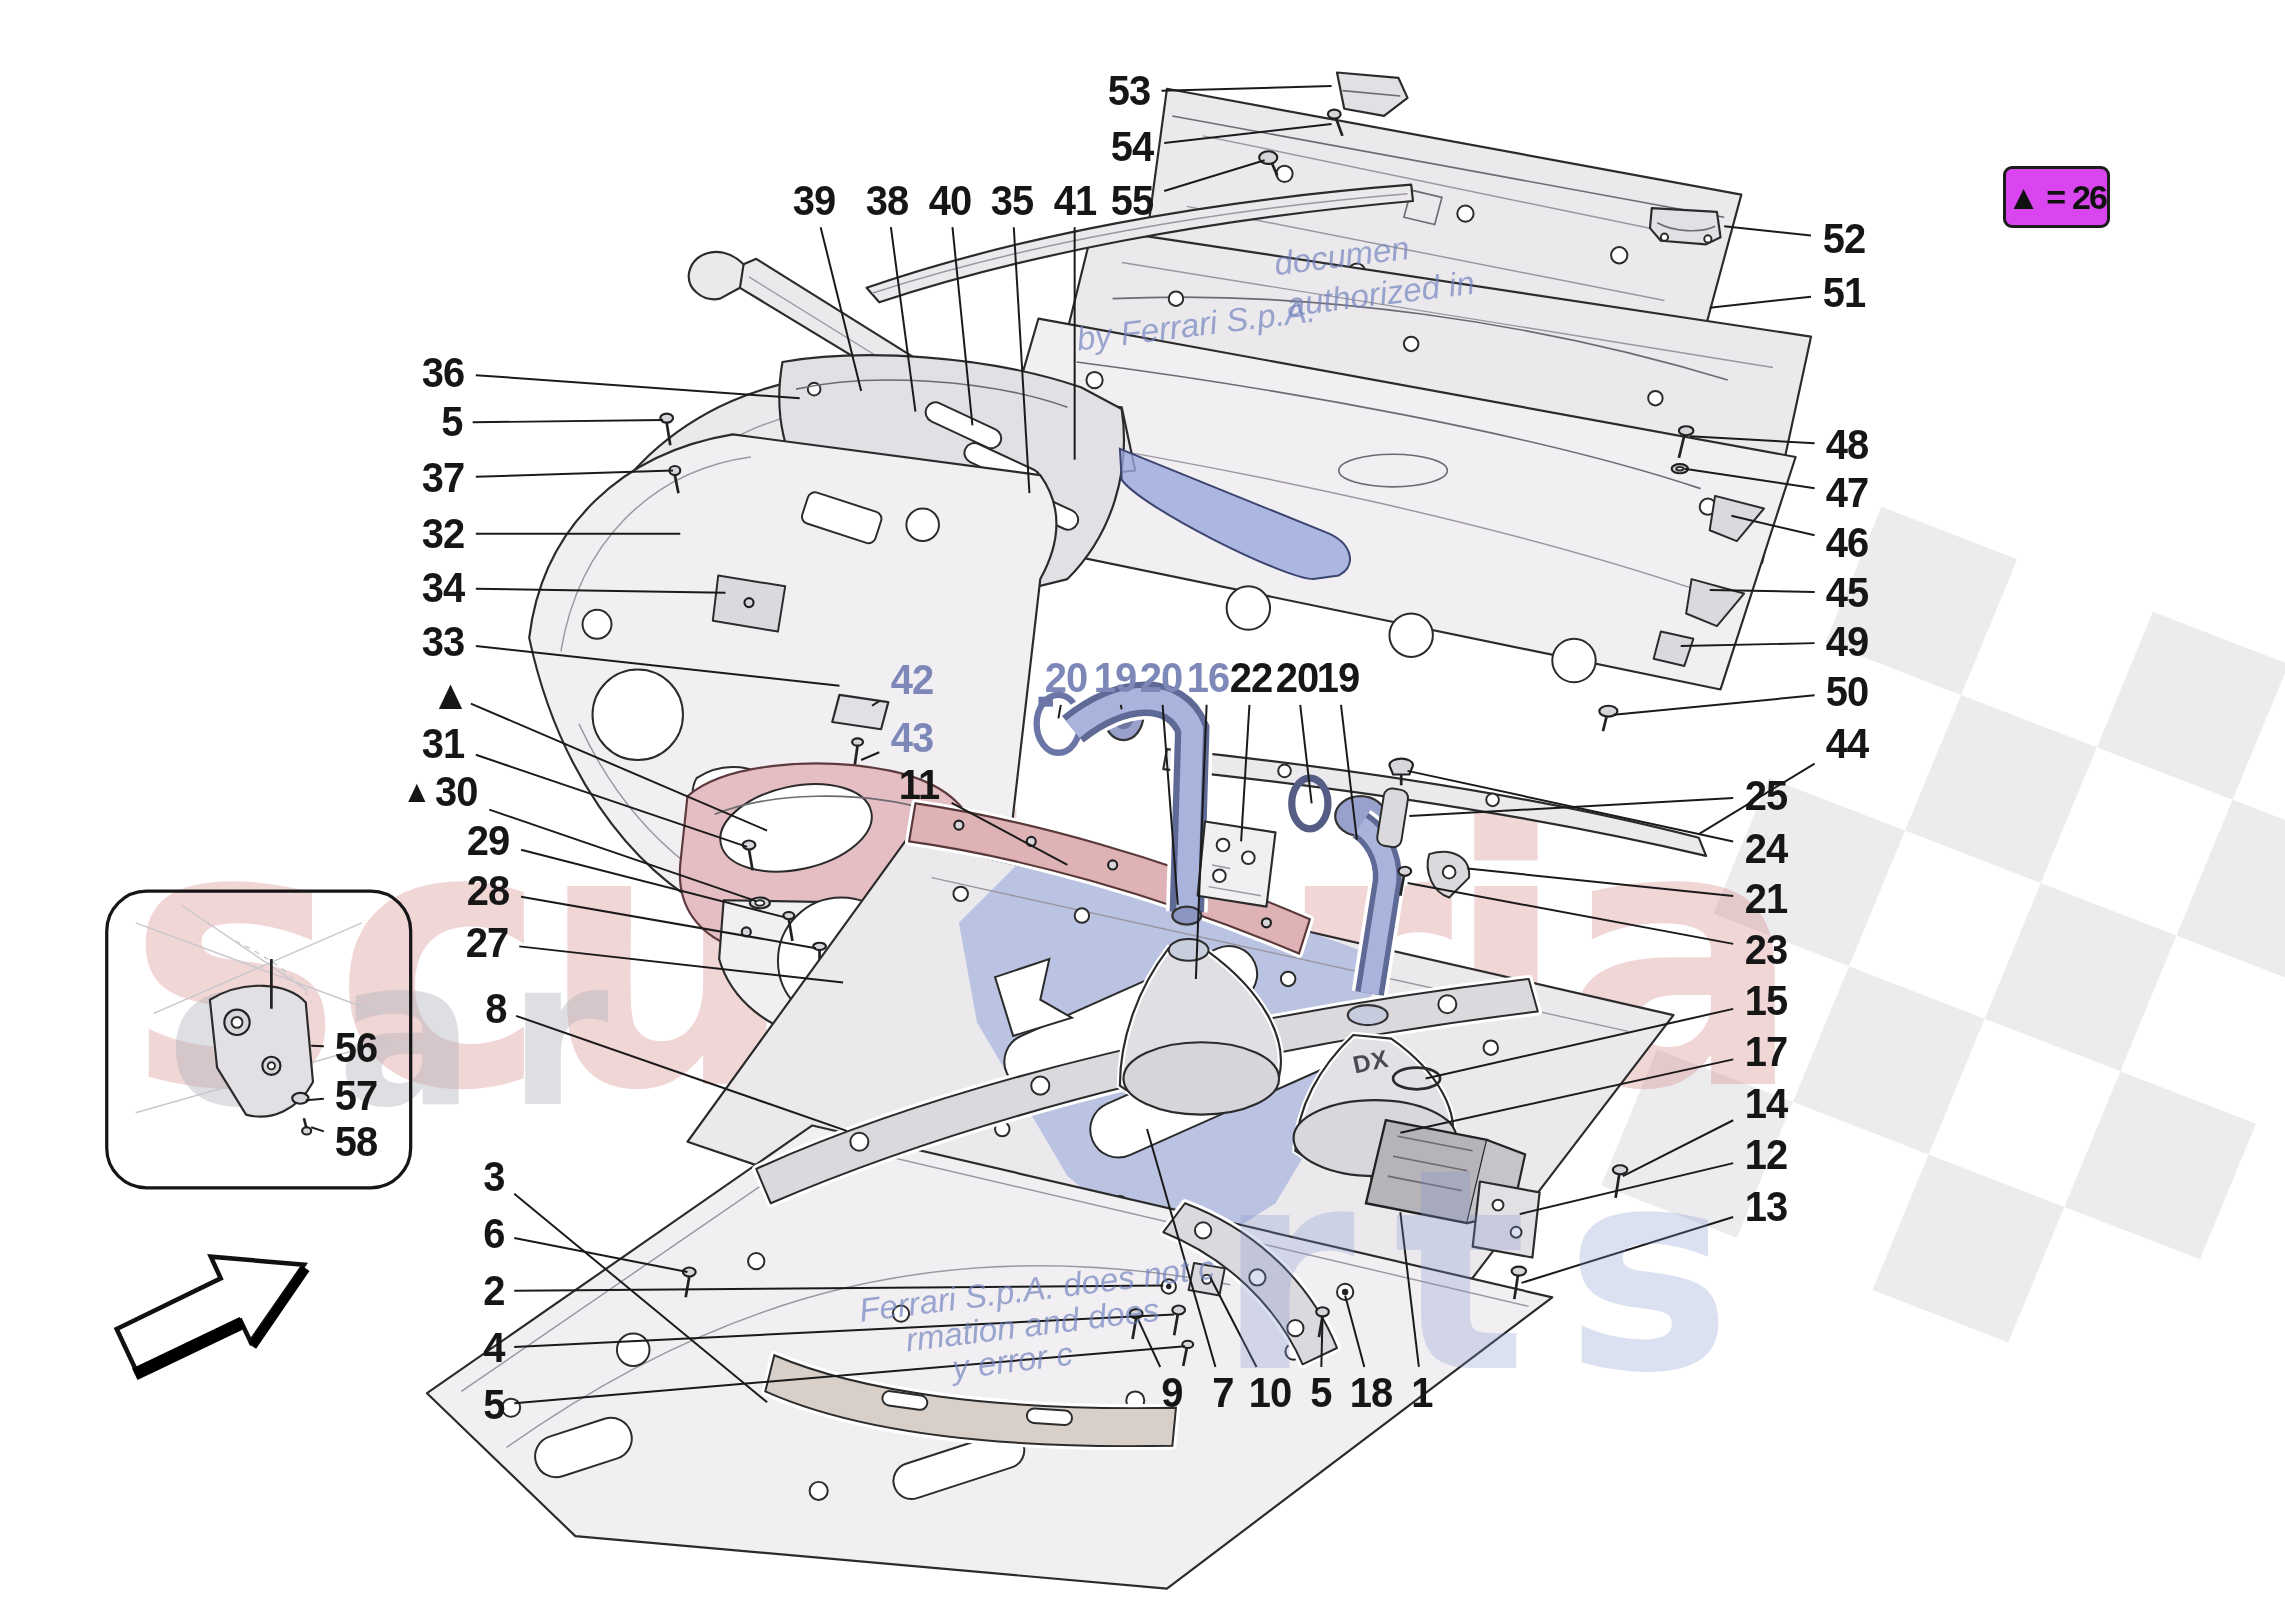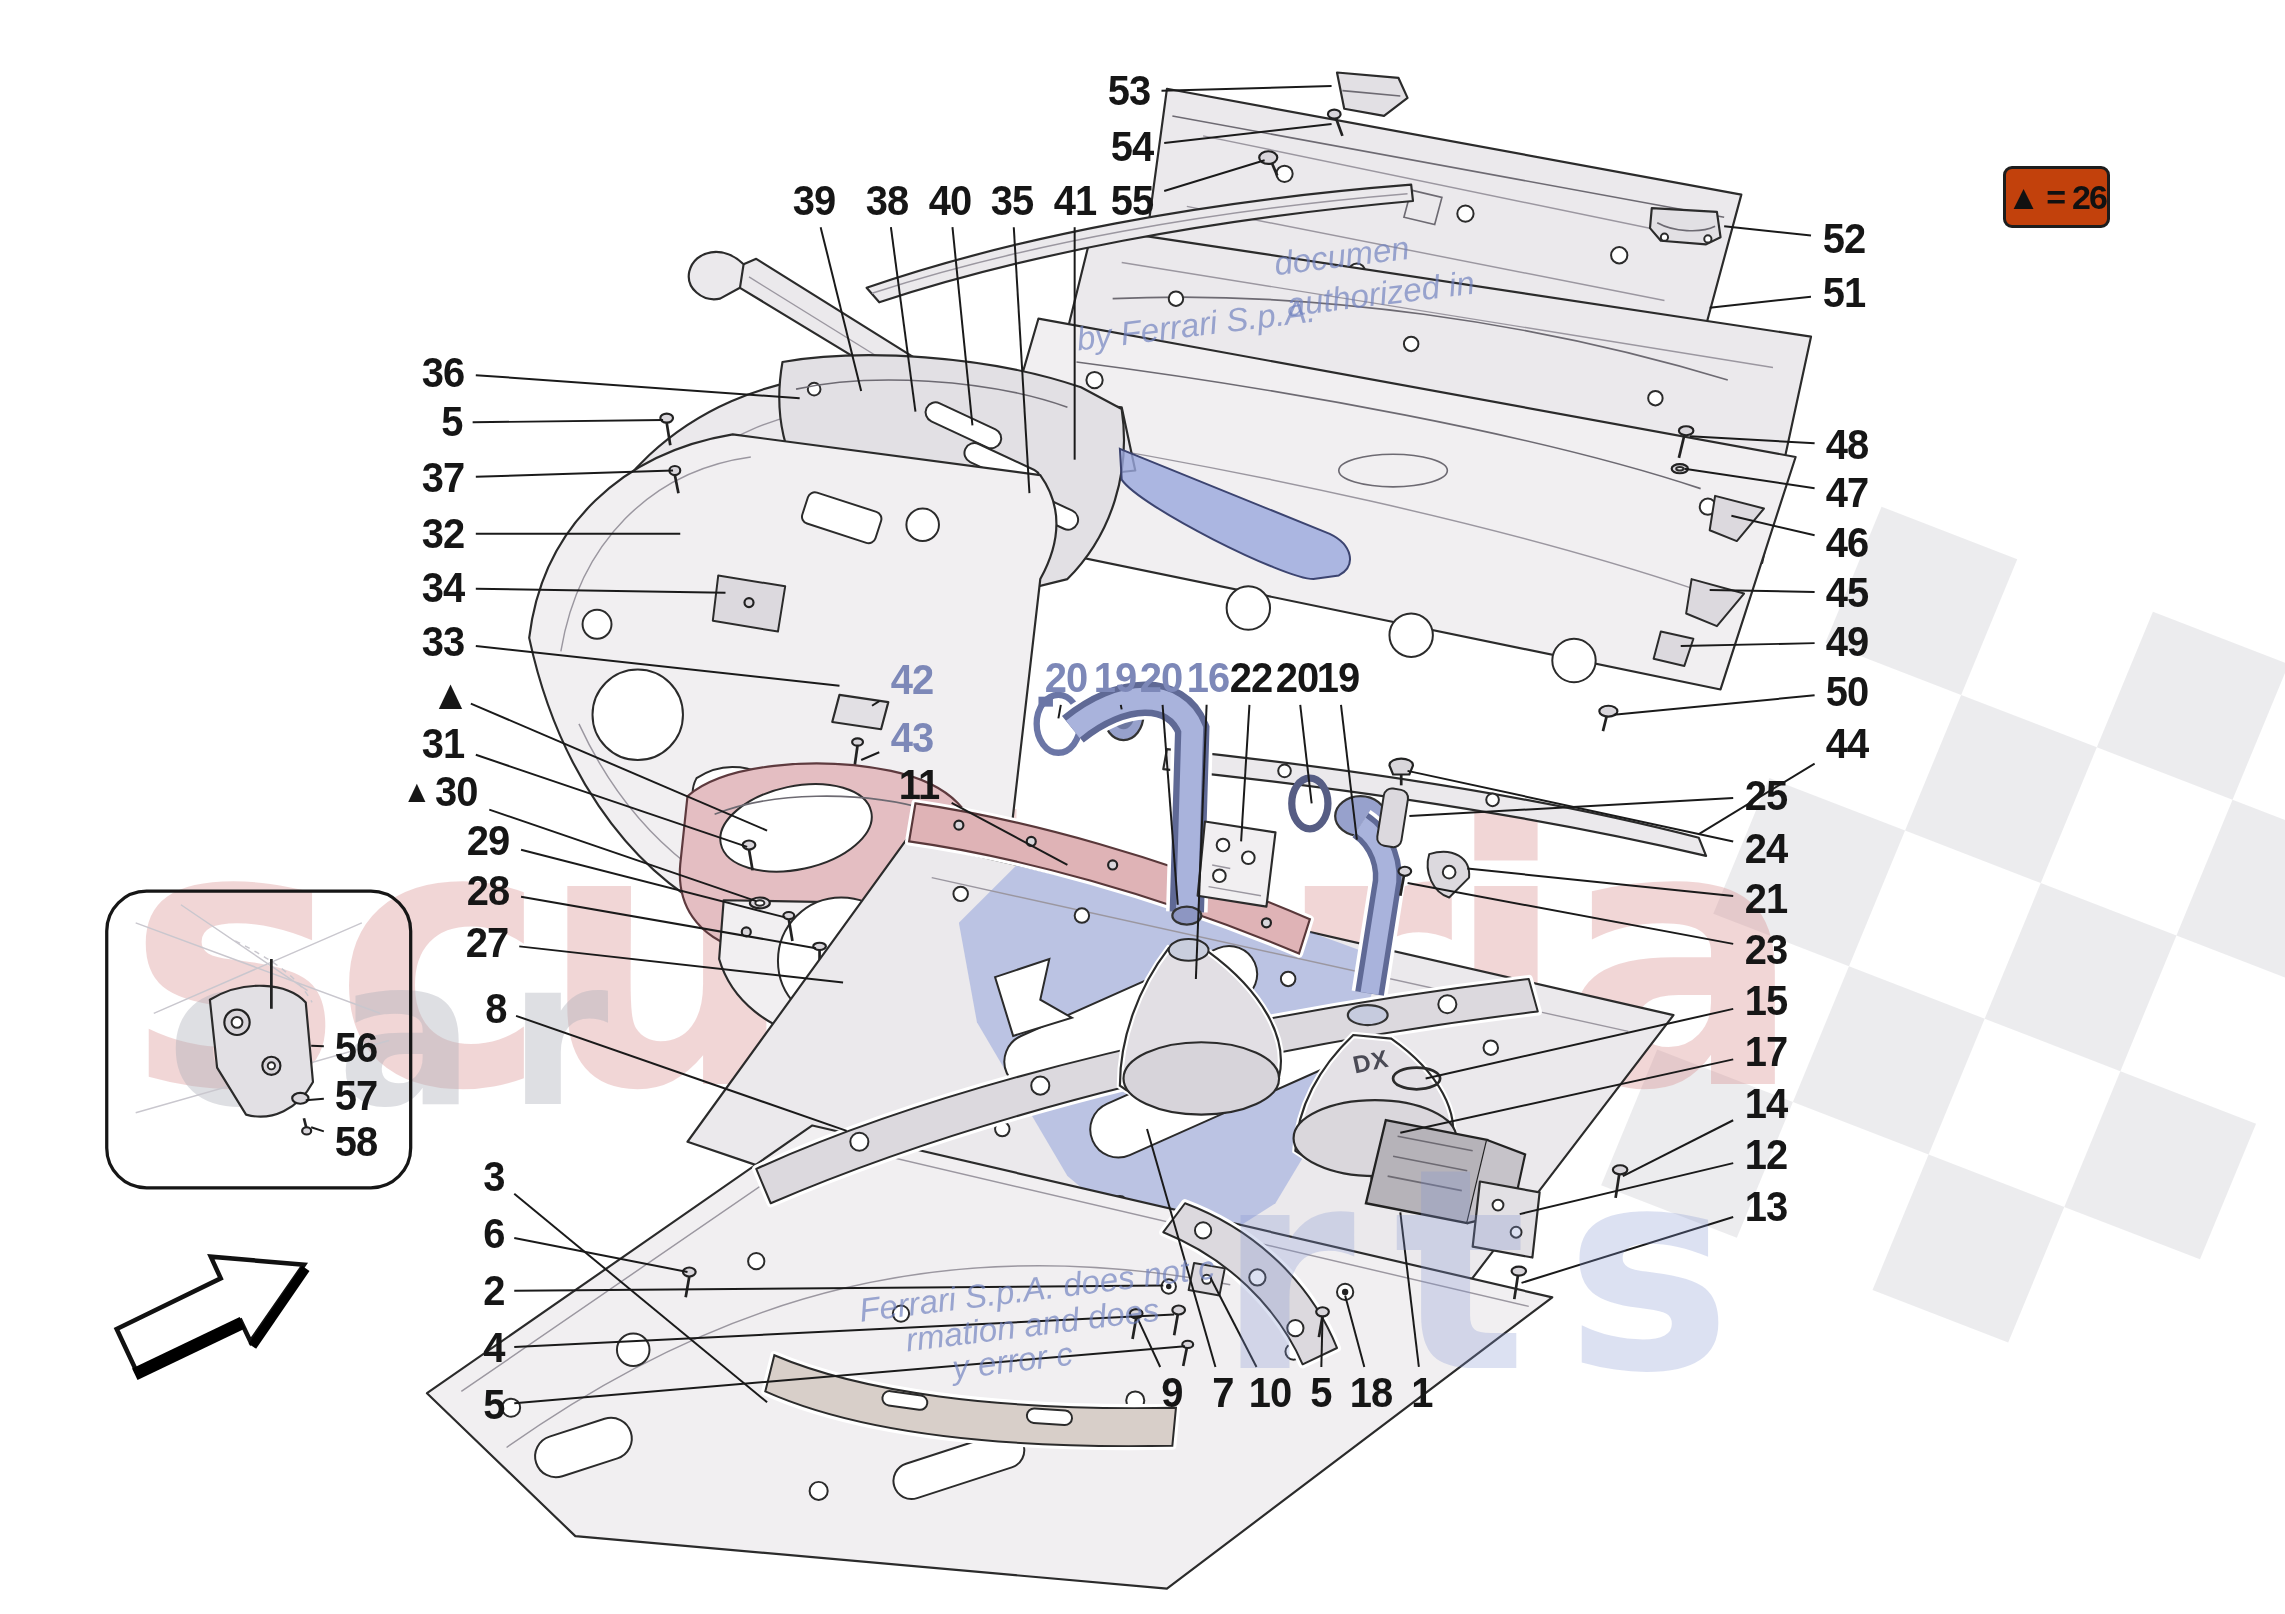--- a/index.html
+++ b/index.html
@@ -23,21 +23,21 @@
   .bluep{fill:#9aa8dd;fill-opacity:.8;stroke:#3c4470;stroke-width:2.2;}
   .ghost{stroke:#c9c7ce;stroke-width:1.6;fill:none;}
   .leader{stroke:#1a1a1a;stroke-width:2.2;fill:none;}
   
   .plbl{position:absolute;transform:translate(-50%,-50%) scaleX(.95);
         font-weight:700;font-size:42px;letter-spacing:-0.9px;color:#161616;white-space:nowrap;line-height:1;}
   .plbl.blue{color:#7d88b8;}
   .plbl .tri{font-size:31px;margin-right:4.5px;position:relative;top:-3.6px;}
   
   .legend{position:absolute;left:2003px;top:166px;width:101px;height:56px;border:3.2px solid #1d1d1d;
-          border-radius:9px;background:#c2410c;display:flex;align-items:center;justify-content:center;
+          border-radius:9px;background:#d946ef;display:flex;align-items:center;justify-content:center;
           font-weight:700;font-size:34px;letter-spacing:-1.8px;color:#111;}
   
   .wm-brand{position:absolute;left:127px;top:778px;font-family:"DejaVu Sans",sans-serif;
             font-weight:700;font-size:362px;line-height:1;letter-spacing:-9px;
             color:rgba(214,134,134,0.34);}
   .wm-ltr{position:absolute;font-family:"DejaVu Sans",sans-serif;font-weight:700;font-size:204px;
           line-height:1;color:rgba(172,174,184,0.40);}
   .wm-blue-big{position:absolute;left:1217px;top:1131px;font-family:"DejaVu Sans",sans-serif;
           font-weight:700;font-size:280px;line-height:1;letter-spacing:38px;color:rgba(128,148,208,0.28);}
   .wmf{position:absolute;font-size:33px;font-style:italic;color:rgba(110,128,190,0.68);

